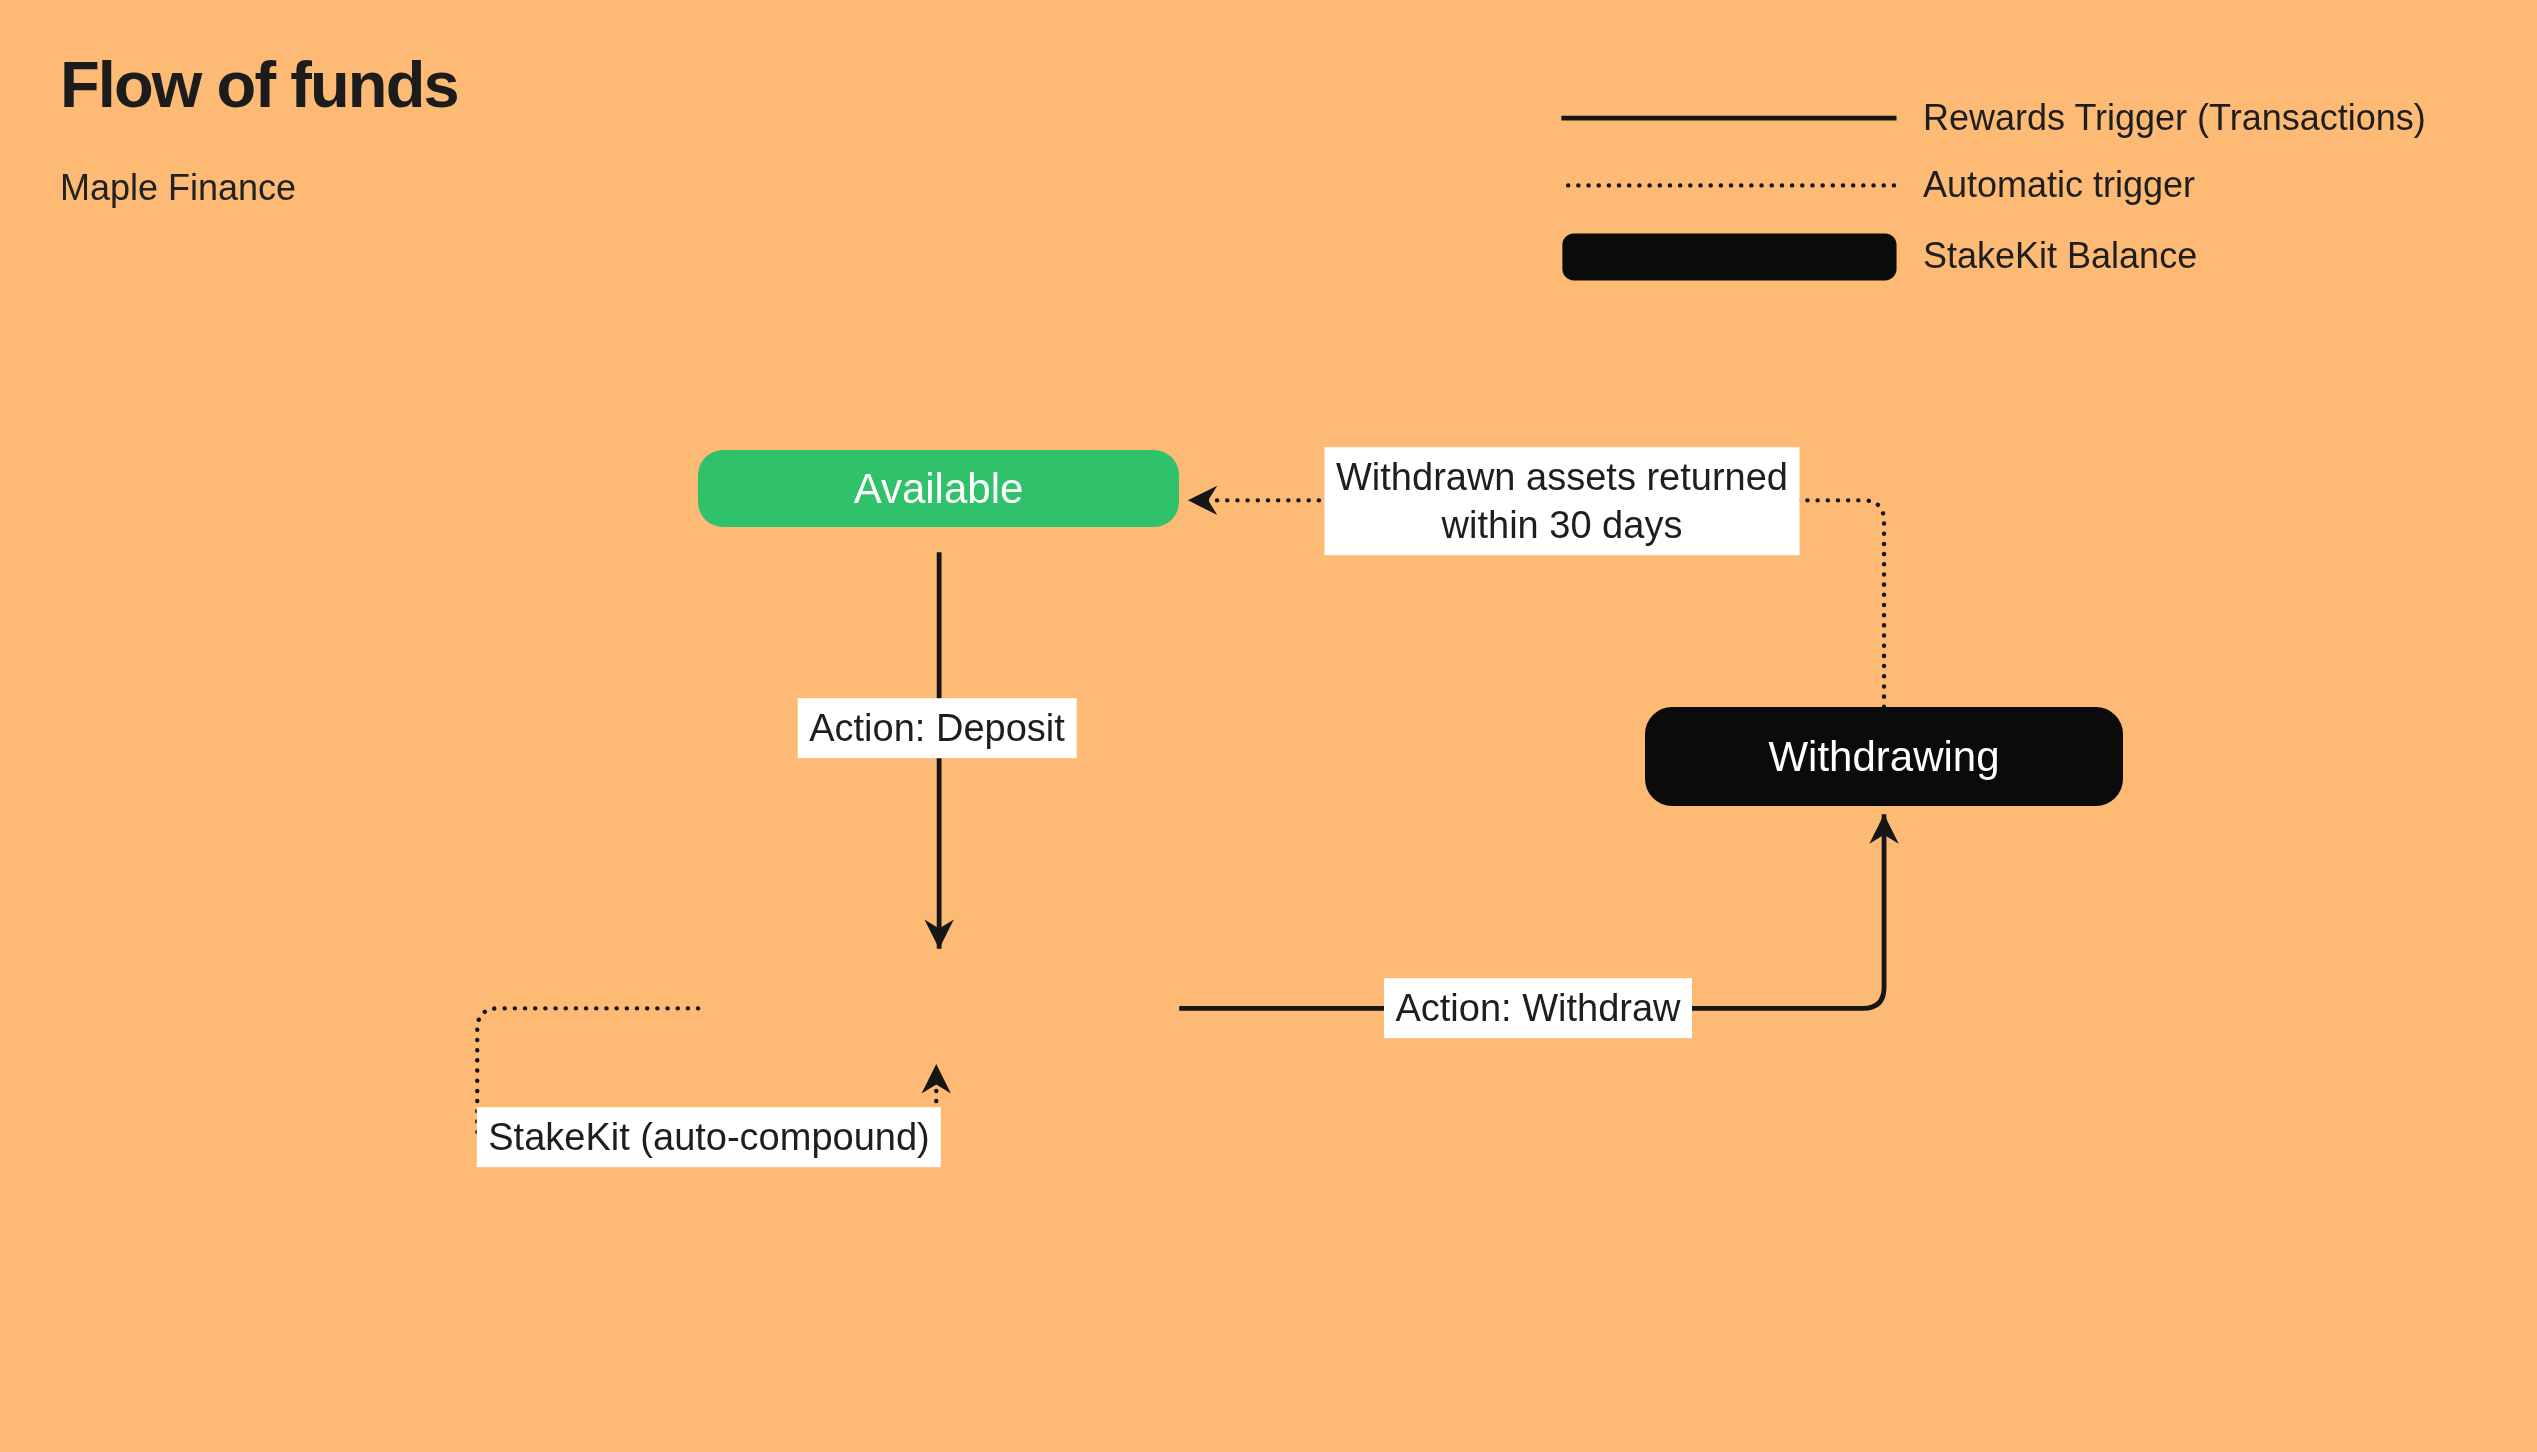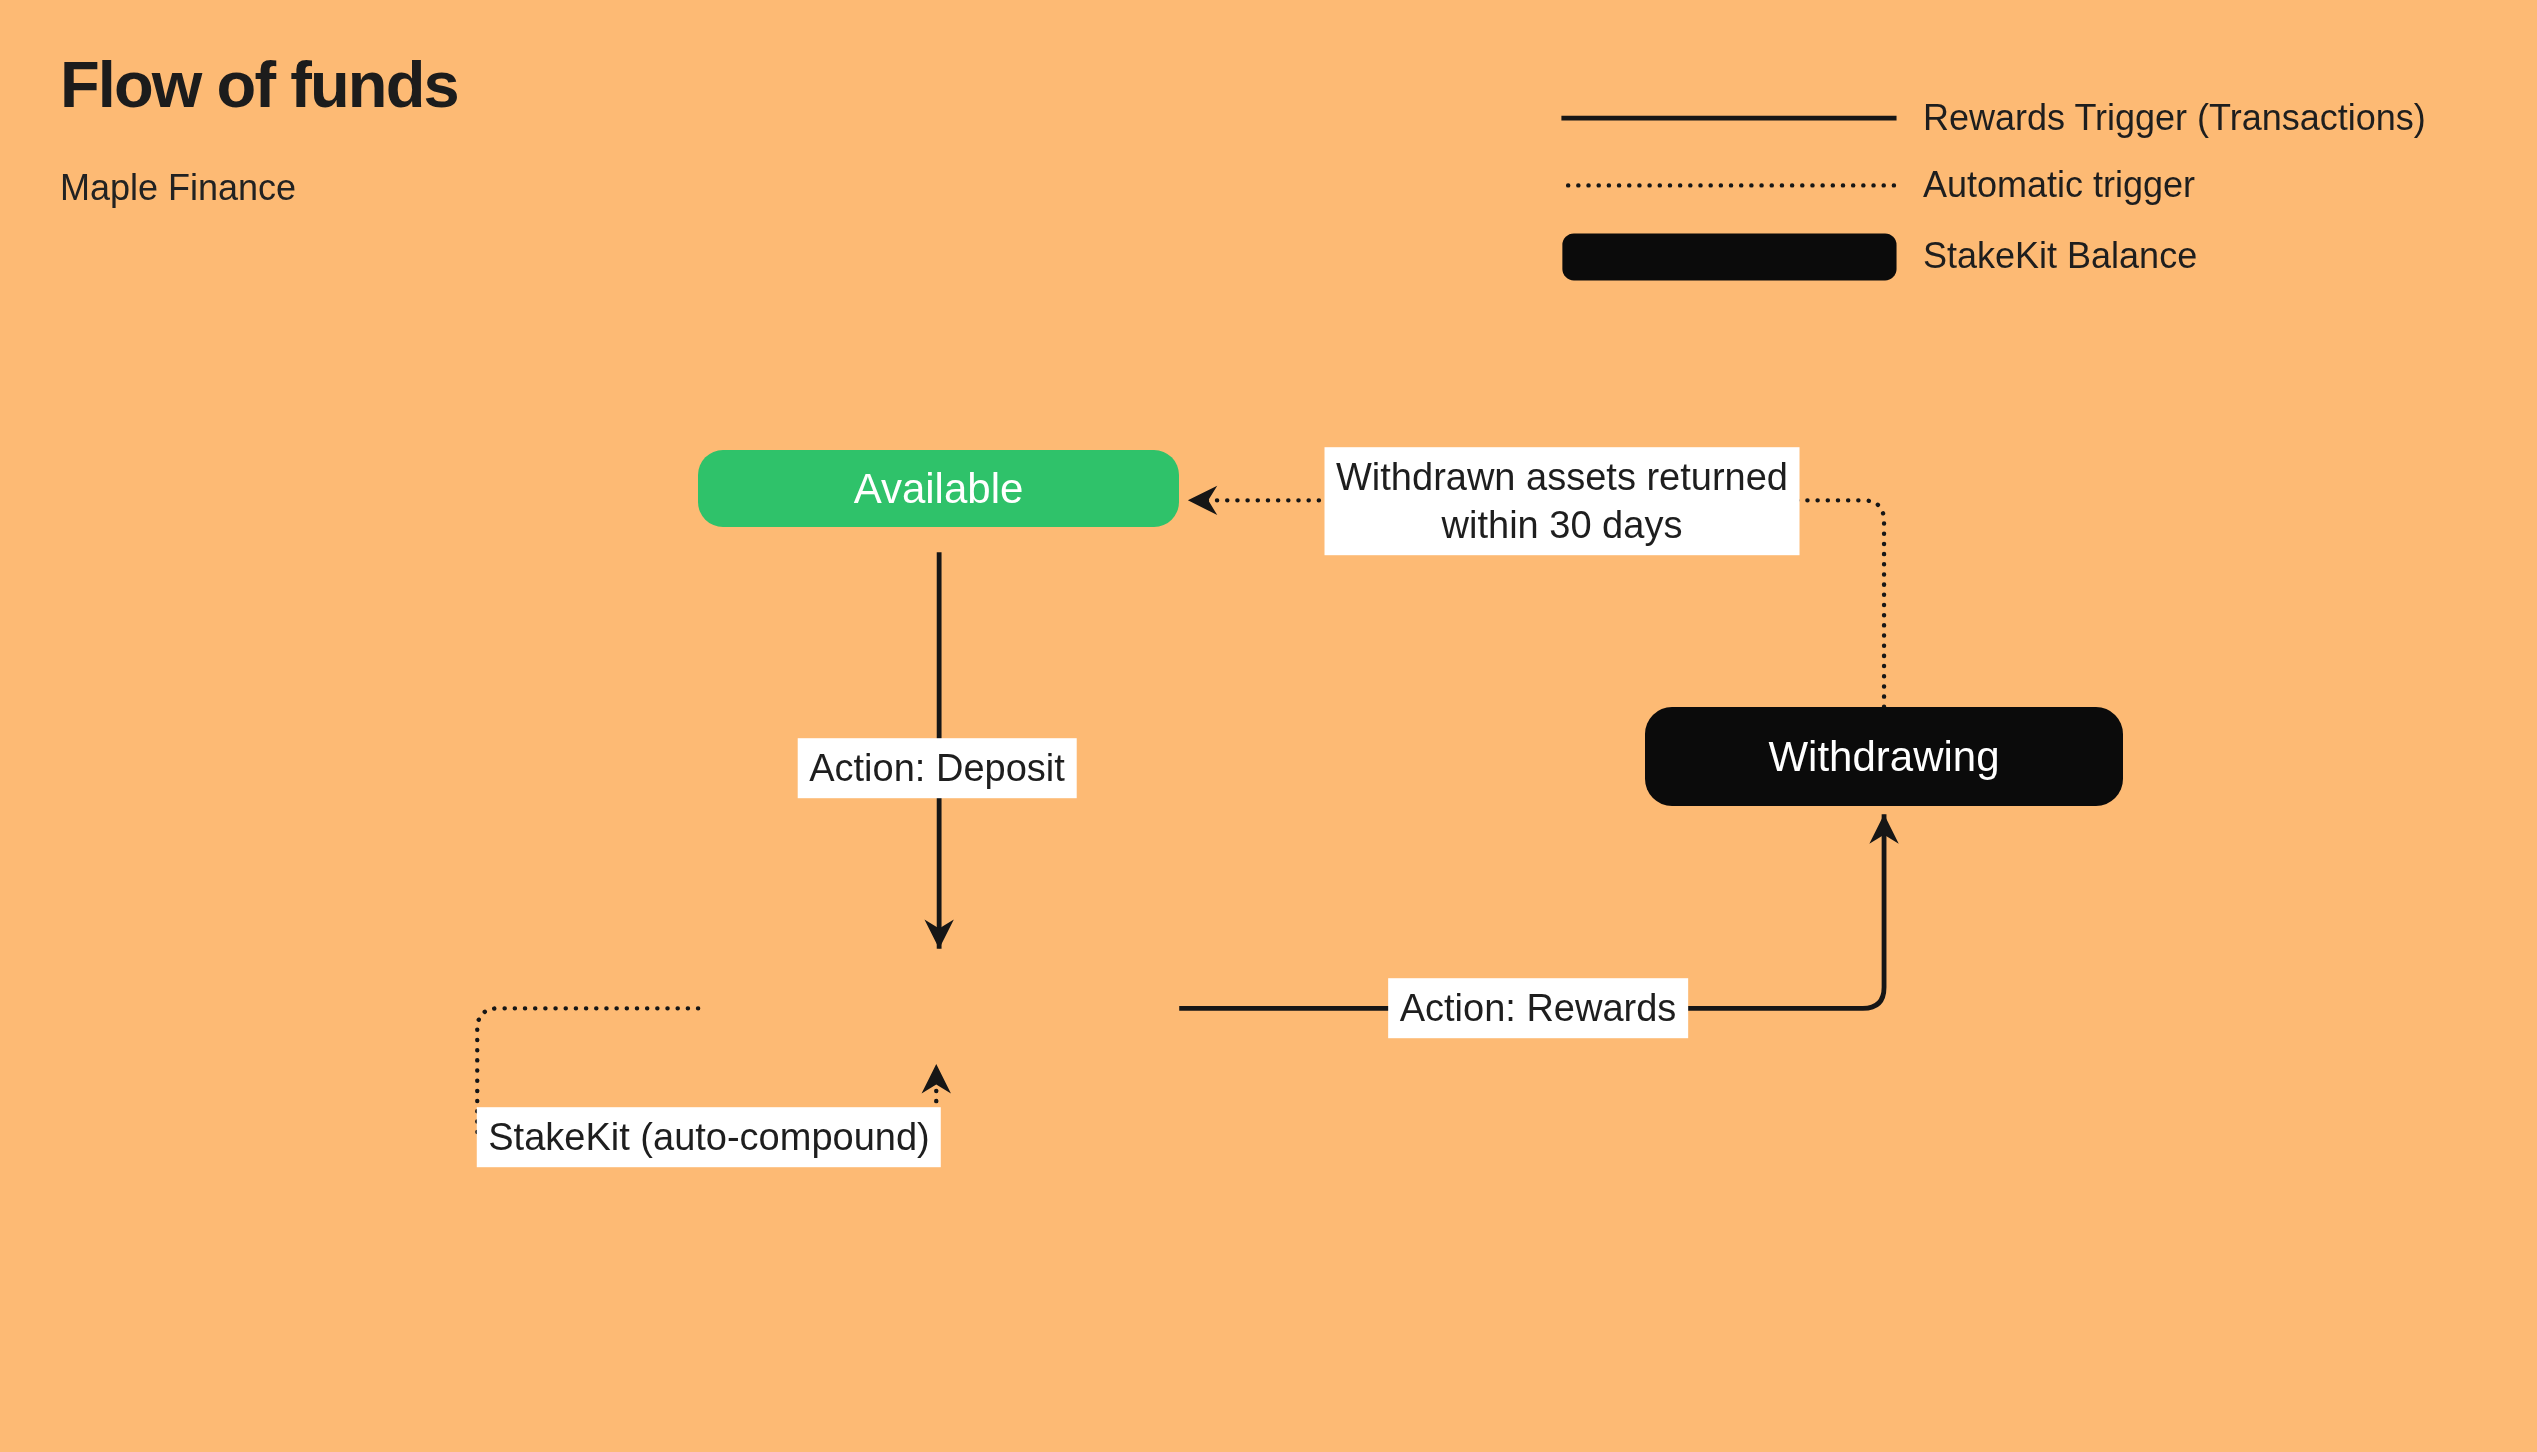--- a/index.html
+++ b/index.html
@@ -18,21 +18,21 @@
   .node{position:absolute;display:flex;align-items:center;justify-content:center;
         border-radius:25px;font-size:42px;color:#ffffff;white-space:nowrap;}
   #node-available{left:698px;top:450px;width:481px;height:77px;background:#2FC26A;}
   #node-deposited{left:698px;top:959px;width:481px;height:97px;background:#0b0b0b;}
   #node-withdrawing{left:1645px;top:707px;width:478px;height:99px;background:#0b0b0b;border-radius:27px;}
 
   
   .edge-label{position:absolute;transform:translate(-50%,-50%);background:#ffffff;
               padding:5.8px 11.5px;font-size:38px;line-height:48px;color:#1e1e1e;
               text-align:center;white-space:nowrap;}
-  #label-deposit{left:937px;top:768px;}
+  #label-deposit{left:937px;top:728px;}
   #label-withdraw{left:1538px;top:1008px;}
   #label-return{left:1562px;top:501px;}
   #label-rewards{left:709px;top:1137px;}
 
   
   #wires{position:absolute;left:0;top:0;width:2538px;height:1453px;}
   .wire-solid{fill:none;stroke:#161616;stroke-width:5;}
   .wire-dotted{fill:none;stroke:#161616;stroke-width:4.6;stroke-linecap:round;stroke-dasharray:0.1 10.5;}
   .legend-solid{fill:none;stroke:#161616;stroke-width:5;}
 </style>
@@ -69,21 +69,21 @@
   <div class="legend-label" style="top:256px">StakeKit Balance</div>
 
   <div class="node" id="node-available">
     <span>Available</span>
   </div>
   <div class="node" id="node-withdrawing">
     <span>Withdrawing</span>
   </div>
 
   <div class="edge-label" id="label-deposit">Action: Deposit</div>
-  <div class="edge-label" id="label-withdraw">Action: Rewards</div>
+  <div class="edge-label" id="label-withdraw">Action: Withdraw</div>
   <div class="edge-label" id="label-return">
     <div>Withdrawn assets returned</div>
     <div>within 30 days</div>
   </div>
   <div class="edge-label" id="label-rewards">StakeKit (auto-compound)</div>
 
 </div>
 
 
 </body></html>

